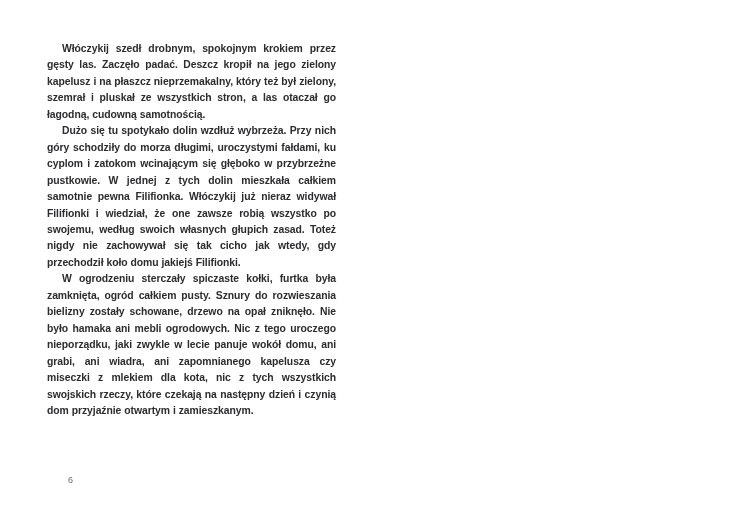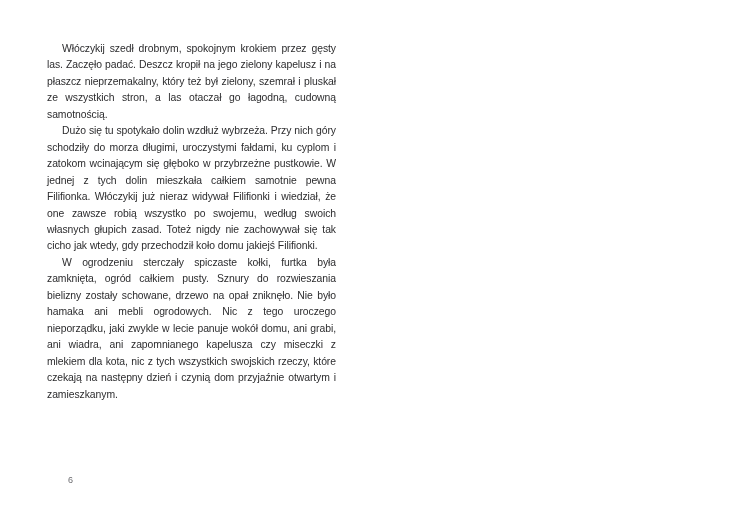--- a/index.html
+++ b/index.html
@@ -34,20 +34,21 @@
   .textblock {
     position: absolute;
     font-family: "Liberation Sans", sans-serif;
     font-size: 10.4px;
     line-height: 16.45px;
     color: #2c2c2e;
     text-align: justify;
     text-justify: inter-word;
     letter-spacing: -0.06px;
     word-spacing: 0.1px;
+    font-weight: bold;
     -webkit-font-smoothing: antialiased;
   }
   .textblock p {
     margin: 0;
     text-indent: 15px;
   }
 
   #left-text {
     left: 47px;
     top: 41px;

